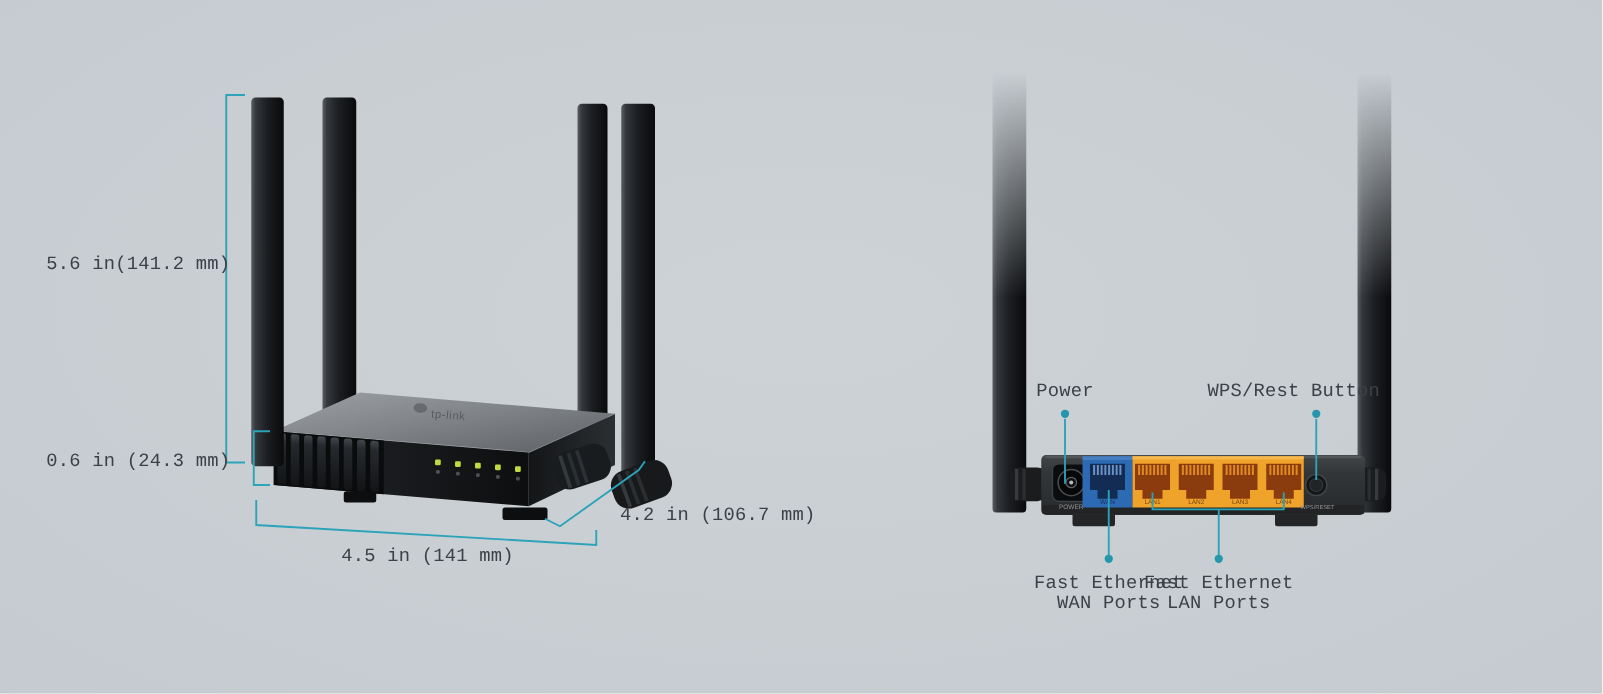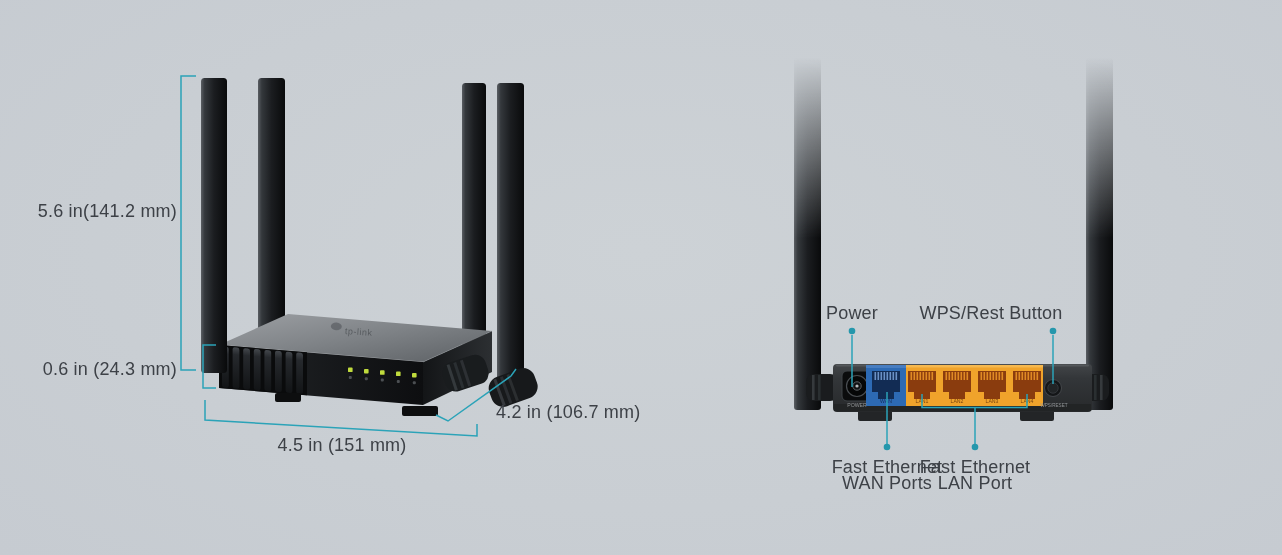--- a/index.html
+++ b/index.html
@@ -7,24 +7,25 @@
     position:relative;
     width:1282px; height:555px;
     background:radial-gradient(ellipse at 50% 45%, #cdd2d6 0%, #c9ced3 60%, #c6cbd1 100%);
     font-family:"Liberation Sans", sans-serif;
     overflow:hidden;
   }
   .art { position:absolute; left:0; top:0; width:1282px; height:555px; display:block; }
   .label {
     position:absolute;
     color:#3d4147;
-    font-size:18px;
+    font-size:15px;
     letter-spacing:.2px;
     line-height:17px;
     white-space:nowrap;
+    font-family:Liberation Mono, monospace;
   }
   .label.center { text-align:center; white-space:normal; }
   .label.right  { text-align:right; }
   .two-line { line-height:16px; }
 </style>
 </head>
 <body>
 
 <div class="stage">
 
@@ -280,31 +281,31 @@
         <circle cx="887" cy="447" r="3.3"></circle>
         <circle cx="975" cy="447" r="3.3"></circle>
       </g>
     </g>
   </svg>
 
   <div class="label right" style="left:37px; top:203px; width:140px;">5.6 in(141.2 mm)</div>
 
   <div class="label right" style="left:37px; top:361px; width:140px;">0.6 in (24.3 mm)</div>
 
-  <div class="label center" style="left:262px; top:437px; width:160px;">4.5 in (151 mm)</div>
+  <div class="label center" style="left:262px; top:437px; width:160px;">4.5 in (141 mm)</div>
 
   <div class="label" style="left:496px; top:404px;text-align:right;">4.2 in (106.7 mm)</div>
 
   <div class="label center" style="left:802px; top:305px; width:100px;">Power</div>
 
-  <div class="label center" style="left:910px; top:305px; width:162px;">WPS/Rest Button</div>
+  <div class="label center" style="left:954px; top:305px; width:162px;">WPS/Rest Button</div>
 
   <div class="label center two-line" style="left:807px; top:459px; width:160px;">
     <div>Fast Ethernet</div>
     <div>WAN Ports</div>
   </div>
 
   <div class="label center two-line" style="left:895px; top:459px; width:160px;">
     <div>Fast Ethernet</div>
-    <div>LAN Port</div>
+    <div>LAN Ports</div>
   </div>
 
 </div>
 
 </body></html>

